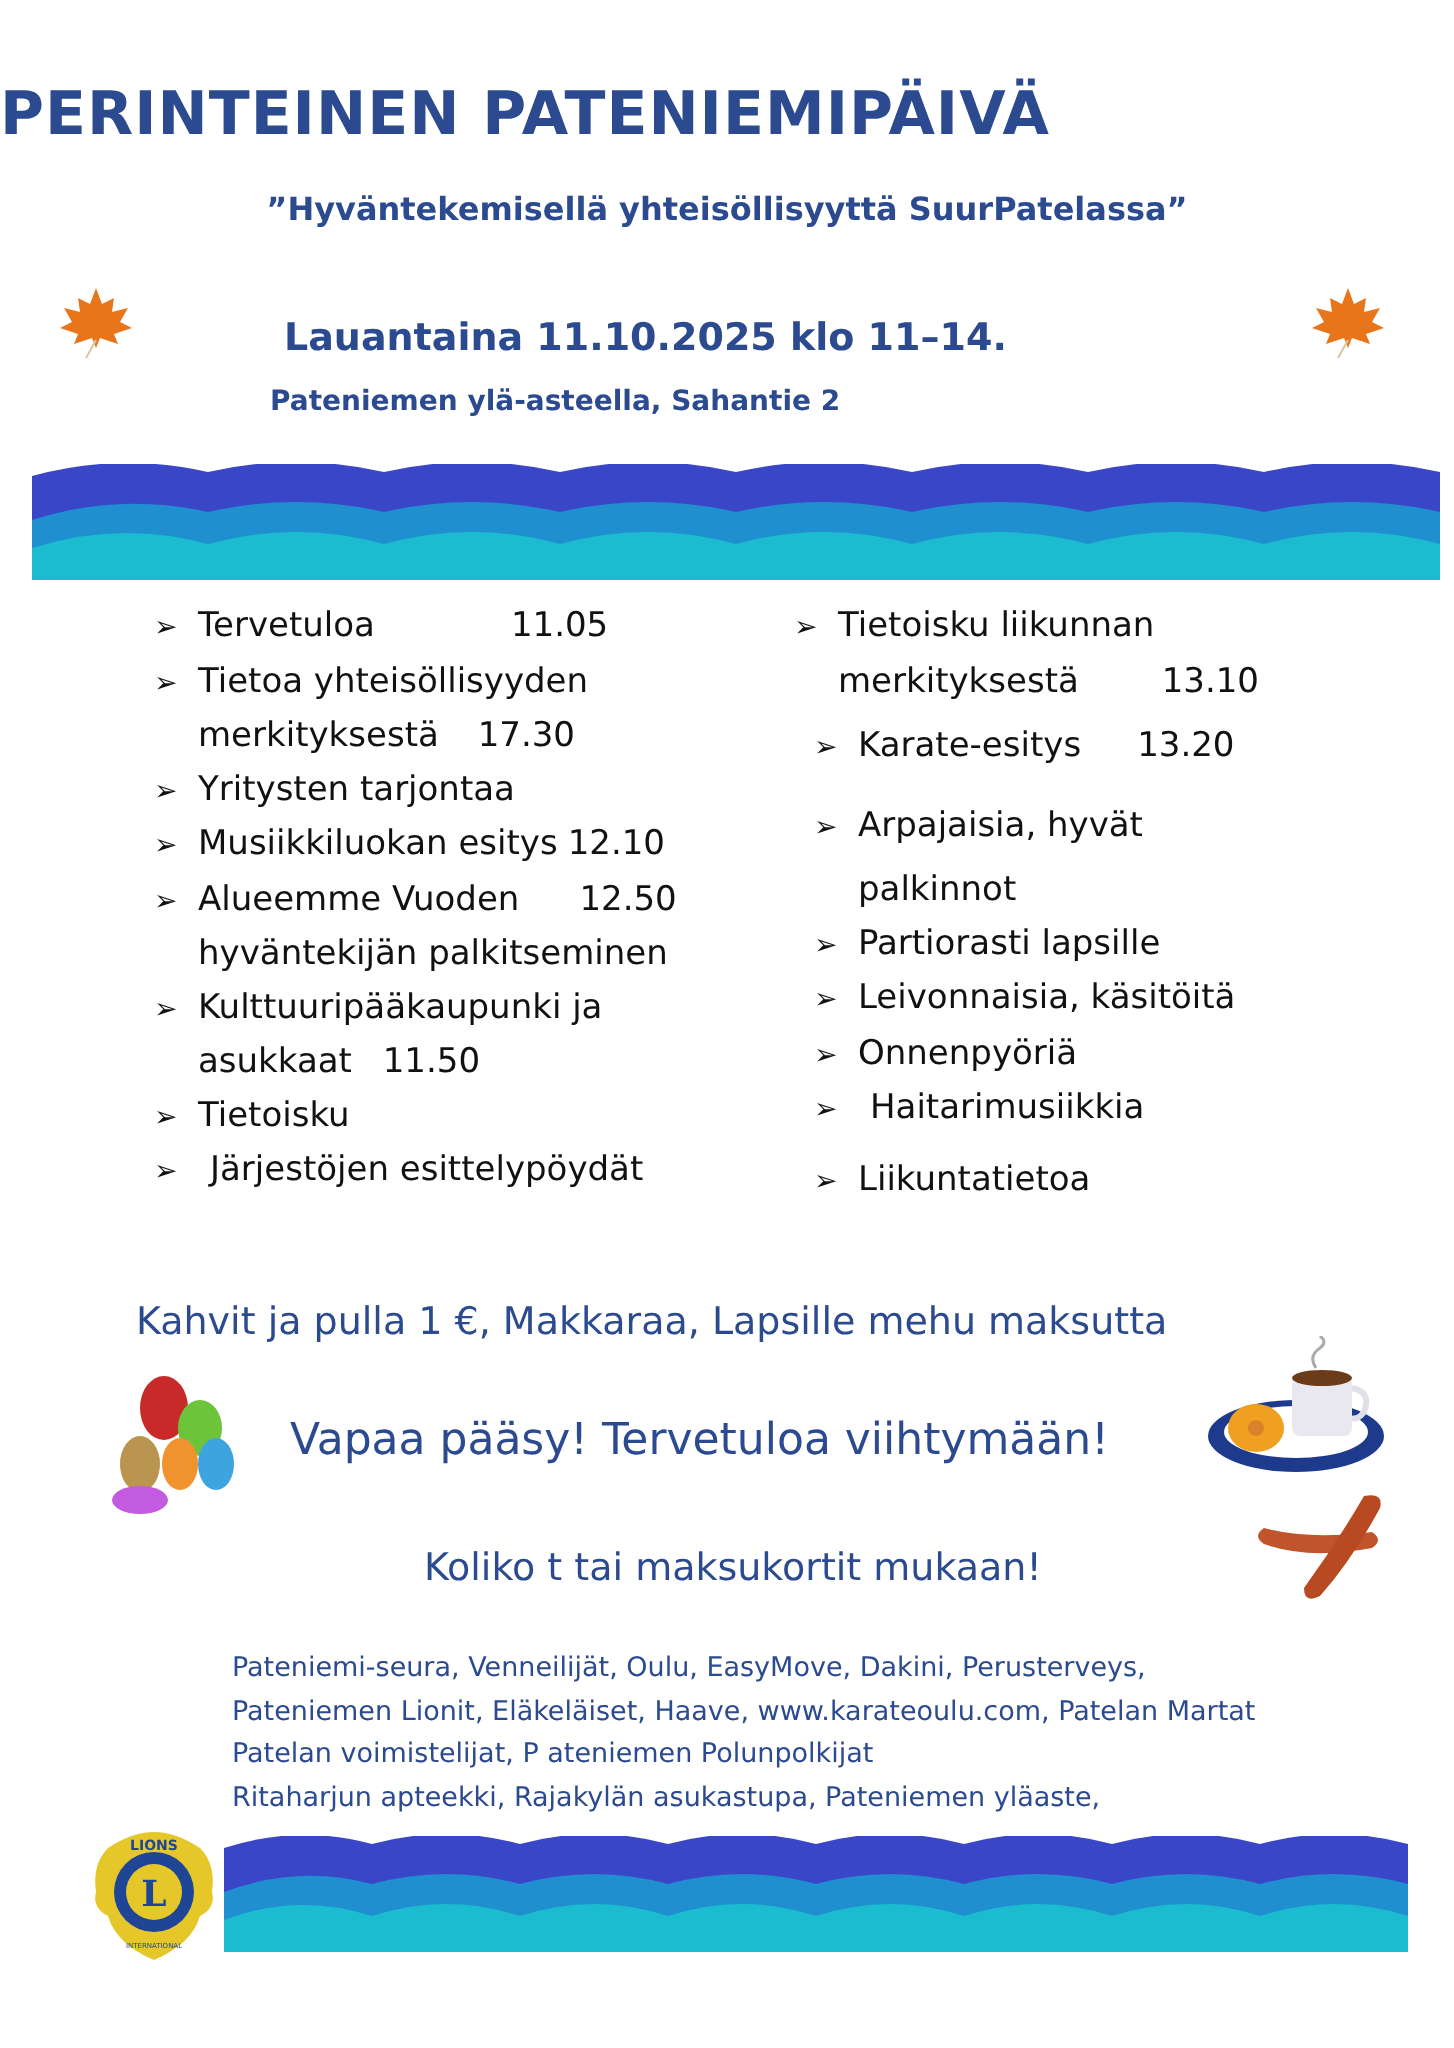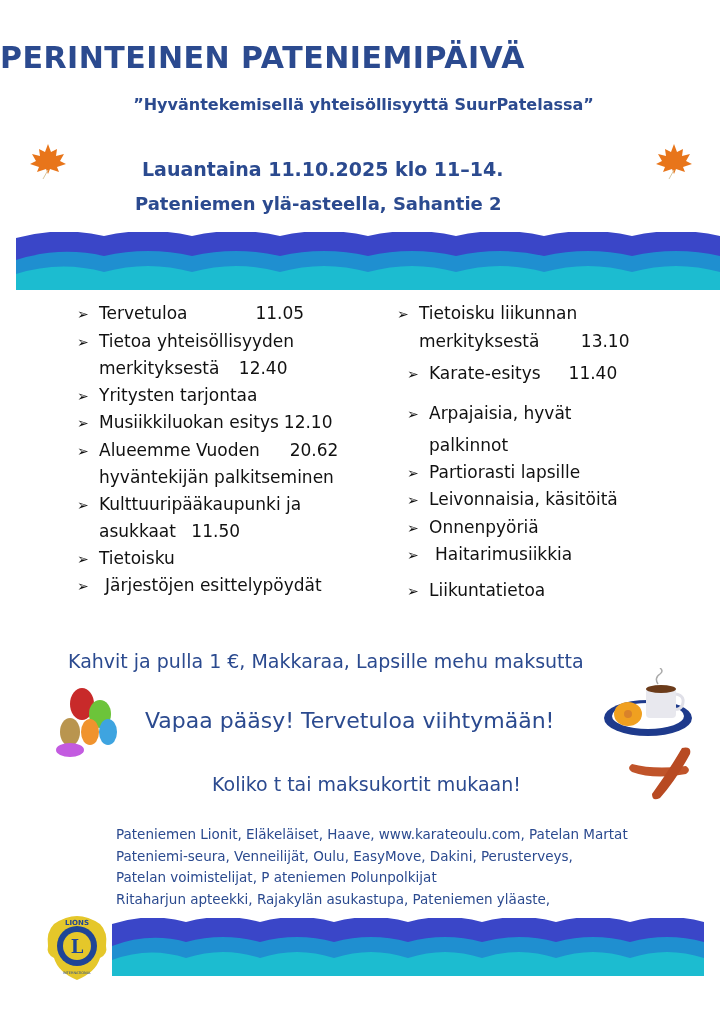--- a/index.html
+++ b/index.html
@@ -4,21 +4,21 @@
 <style>
   html, body { margin: 0; padding: 0; background: #ffffff; }
   body { width: 727px; height: 1024px; position: relative; overflow: hidden;
          font-family: "DejaVu Sans", sans-serif; }
   .abs { position: absolute; }
   .title { left: 0; width: 727px; top: 40px; text-align: left; color: #2b4a8f;
            font-size: 30px; font-weight: bold; letter-spacing: 0.5px; }
   .subtitle { left: 0; width: 727px; top: 95px; text-align: center; color: #2b4a8f;
               font-size: 16px; font-weight: bold; }
   .dateline { left: 142px; top: 158px; color: #2b4a8f; font-size: 19px; font-weight: bold; }
-  .venue { left: 135px; top: 193px; color: #2b4a8f; font-size: 18px; font-weight: bold; }
+  .venue { left: 135px; top: 193px; color: #2b4a8f; font-size: 14px; font-weight: bold; }
   .leaf { width: 44px; height: 40px; }
   .wave { left: 16px; width: 704px; height: 60px; }
   .list { color: #111; font-size: 17px; line-height: 26.5px; }
   .list .item { display: flex; }
   .list .bullet { width: 22px; flex: 0 0 22px; font-size: 14px; padding-top: 1px; }
   .list .cont { padding-left: 22px; }
   .list .time { margin-left: 14px; }
   .info { color: #2b4a8f; }
   .coffee-line { left: 68px; top: 650px; font-size: 19px; }
   .free-line { left: 145px; top: 708px; font-size: 22px; }
@@ -54,35 +54,35 @@
     <span class="bullet">➢</span>
     <span>Tervetuloa</span>
     <span class="time" style="margin-left:68px">11.05</span>
   </div>
   <div class="item">
     <span class="bullet">➢</span>
     <span>Tietoa yhteisöllisyyden</span>
   </div>
   <div class="cont">
     <span>merkityksestä</span>
-    <span class="time">12.40</span>
+    <span class="time">17.30</span>
   </div>
   <div class="item">
     <span class="bullet">➢</span>
     <span>Yritysten tarjontaa</span>
   </div>
   <div class="item">
     <span class="bullet">➢</span>
     <span>Musiikkiluokan esitys</span>
     <span style="margin-left:5px">12.10</span>
   </div>
   <div class="item">
     <span class="bullet">➢</span>
     <span>Alueemme Vuoden</span>
-    <span style="margin-left:30px">20.62</span>
+    <span style="margin-left:30px">12.50</span>
   </div>
   <div class="cont">
     <span>hyväntekijän palkitseminen</span>
   </div>
   <div class="item">
     <span class="bullet">➢</span>
     <span>Kulttuuripääkaupunki ja</span>
   </div>
   <div class="cont">
     <span>asukkaat</span>
@@ -103,21 +103,21 @@
     <span class="bullet">➢</span>
     <span>Tietoisku liikunnan</span>
   </div>
   <div class="cont">
     <span>merkityksestä</span>
     <span style="margin-left:36px">13.10</span>
   </div>
   <div class="item" style="margin-top:6px;padding-left:10px">
     <span class="bullet">➢</span>
     <span>Karate-esitys</span>
-    <span style="margin-left:28px">11.40</span>
+    <span style="margin-left:28px">13.20</span>
   </div>
   <div class="item" style="margin-top:12px;padding-left:10px">
     <span class="bullet">➢</span>
     <span>Arpajaisia, hyvät</span>
   </div>
   <div class="cont" style="padding-left:32px;margin-top:5px">
     <span>palkinnot</span>
   </div>
   <div class="item" style="padding-left:10px">
     <span class="bullet">➢</span>
@@ -166,22 +166,22 @@
 </svg>
 
 <svg class="abs" style="left:626px;top:742px;width:72px;height:62px;" viewBox="0 0 72 62">
   <path d="M6 22 Q28 28 60 24 Q66 28 60 32 Q28 38 6 30 Q0 26 6 22 Z" fill="#c0542a"></path>
   <path d="M56 6 Q66 4 64 12 Q50 38 34 56 Q26 60 26 52 Q42 30 56 6 Z" fill="#b84a22"></path>
 </svg>
 
 <div class="abs info coins-line">Koliko t tai maksukortit mukaan!</div>
 
 <div class="abs sponsors">
+  <div>Pateniemi-seura, Venneilijät, Oulu, EasyMove, Dakini, Perusterveys,</div>
   <div>Pateniemen Lionit, Eläkeläiset, Haave, www.karateoulu.com, Patelan Martat</div>
-  <div>Pateniemi-seura, Venneilijät, Oulu, EasyMove, Dakini, Perusterveys,</div>
   <div>Patelan voimistelijat, P  ateniemen Polunpolkijat</div>
   <div>Ritaharjun apteekki, Rajakylän asukastupa, Pateniemen yläaste,</div>
 </div>
 
 <svg class="abs" style="left:44px;top:912px;width:66px;height:70px;" viewBox="0 0 66 70">
   <path d="M10 12 Q2 20 4 34 Q2 42 10 46 Q14 60 33 68 Q52 60 56 46 Q64 42 62 34 Q64 20 56 12 Q44 4 33 4 Q22 4 10 12 Z" fill="#e5c72a"></path>
   <circle cx="33" cy="34" r="20" fill="#1f4596"></circle>
   <circle cx="33" cy="34" r="14" fill="#e5c72a"></circle>
   <text x="33" y="41" text-anchor="middle" font-family="DejaVu Serif, serif" font-size="18" font-weight="bold" fill="#1f4596">L</text>
   <text x="33" y="13" text-anchor="middle" font-family="DejaVu Sans, sans-serif" font-size="7" font-weight="bold" fill="#1f4596">LIONS</text>

